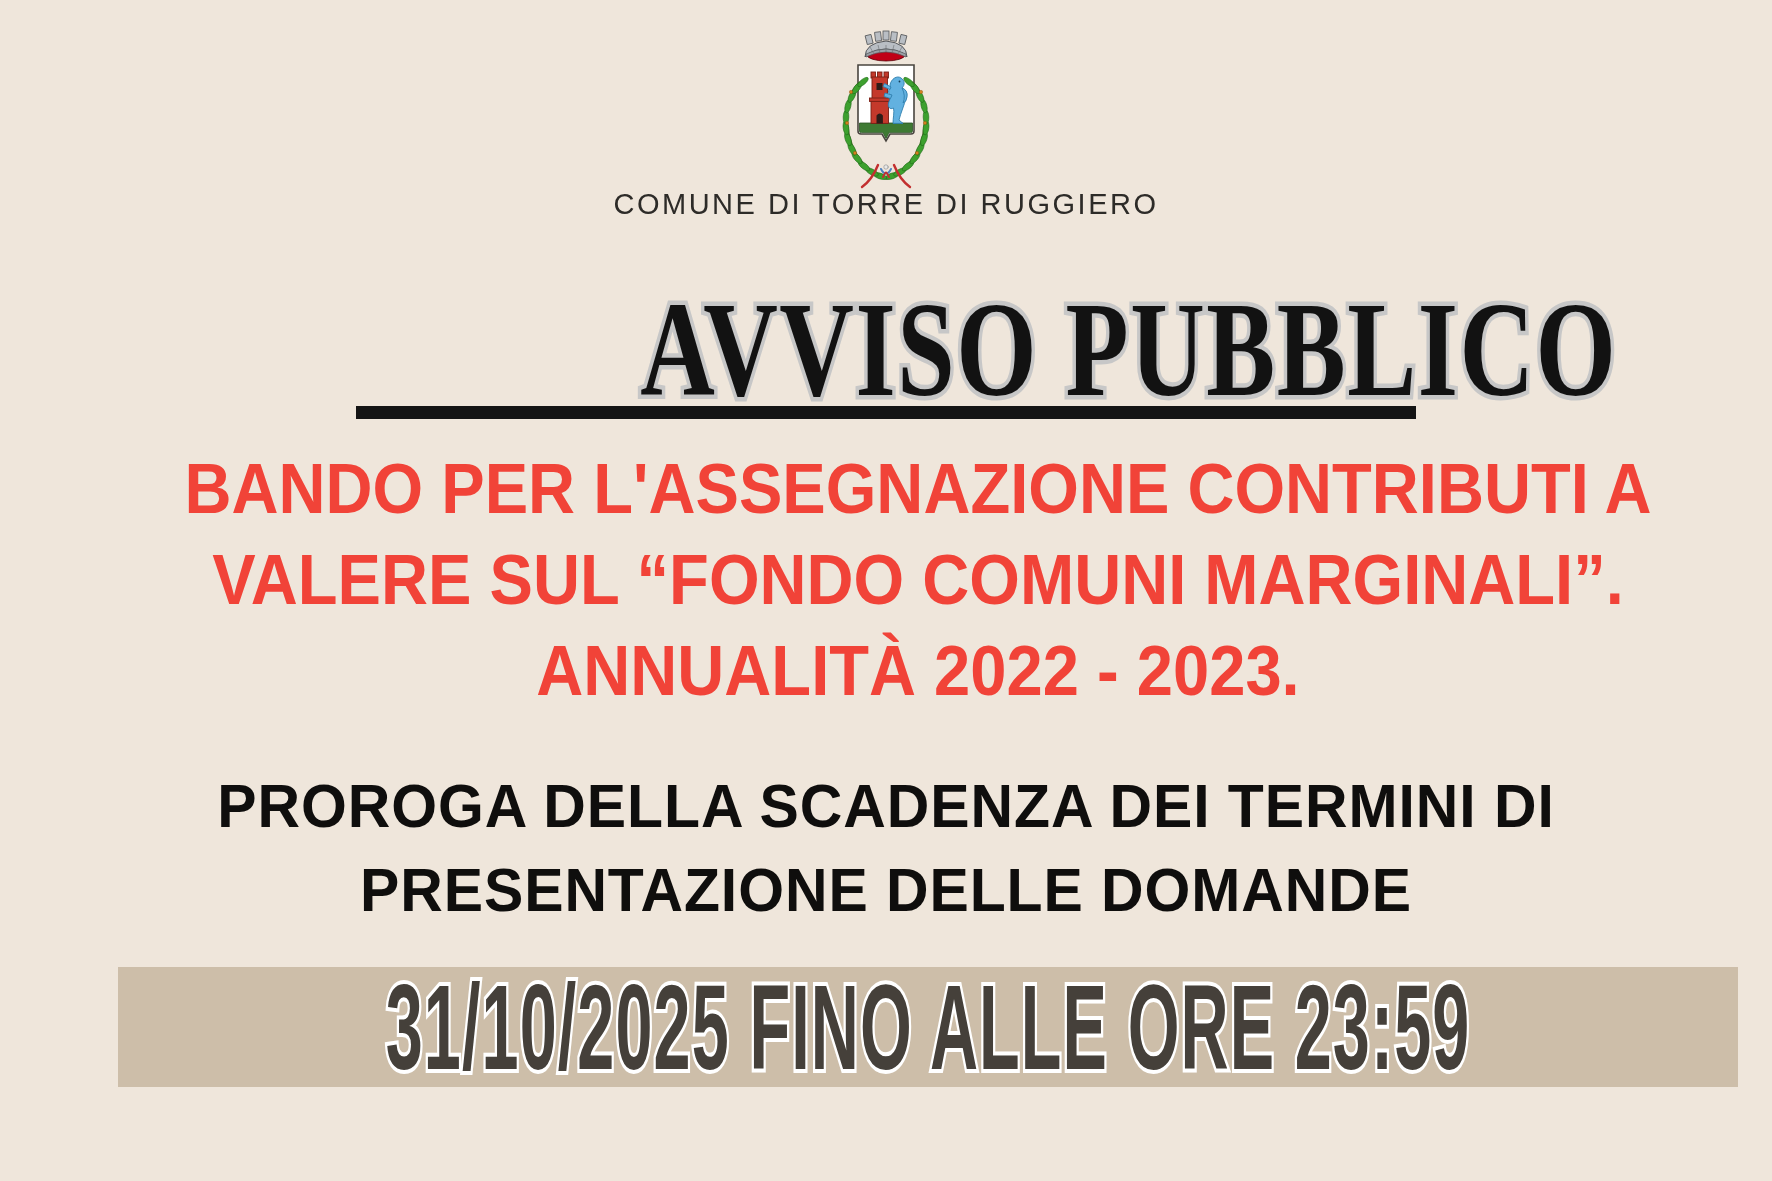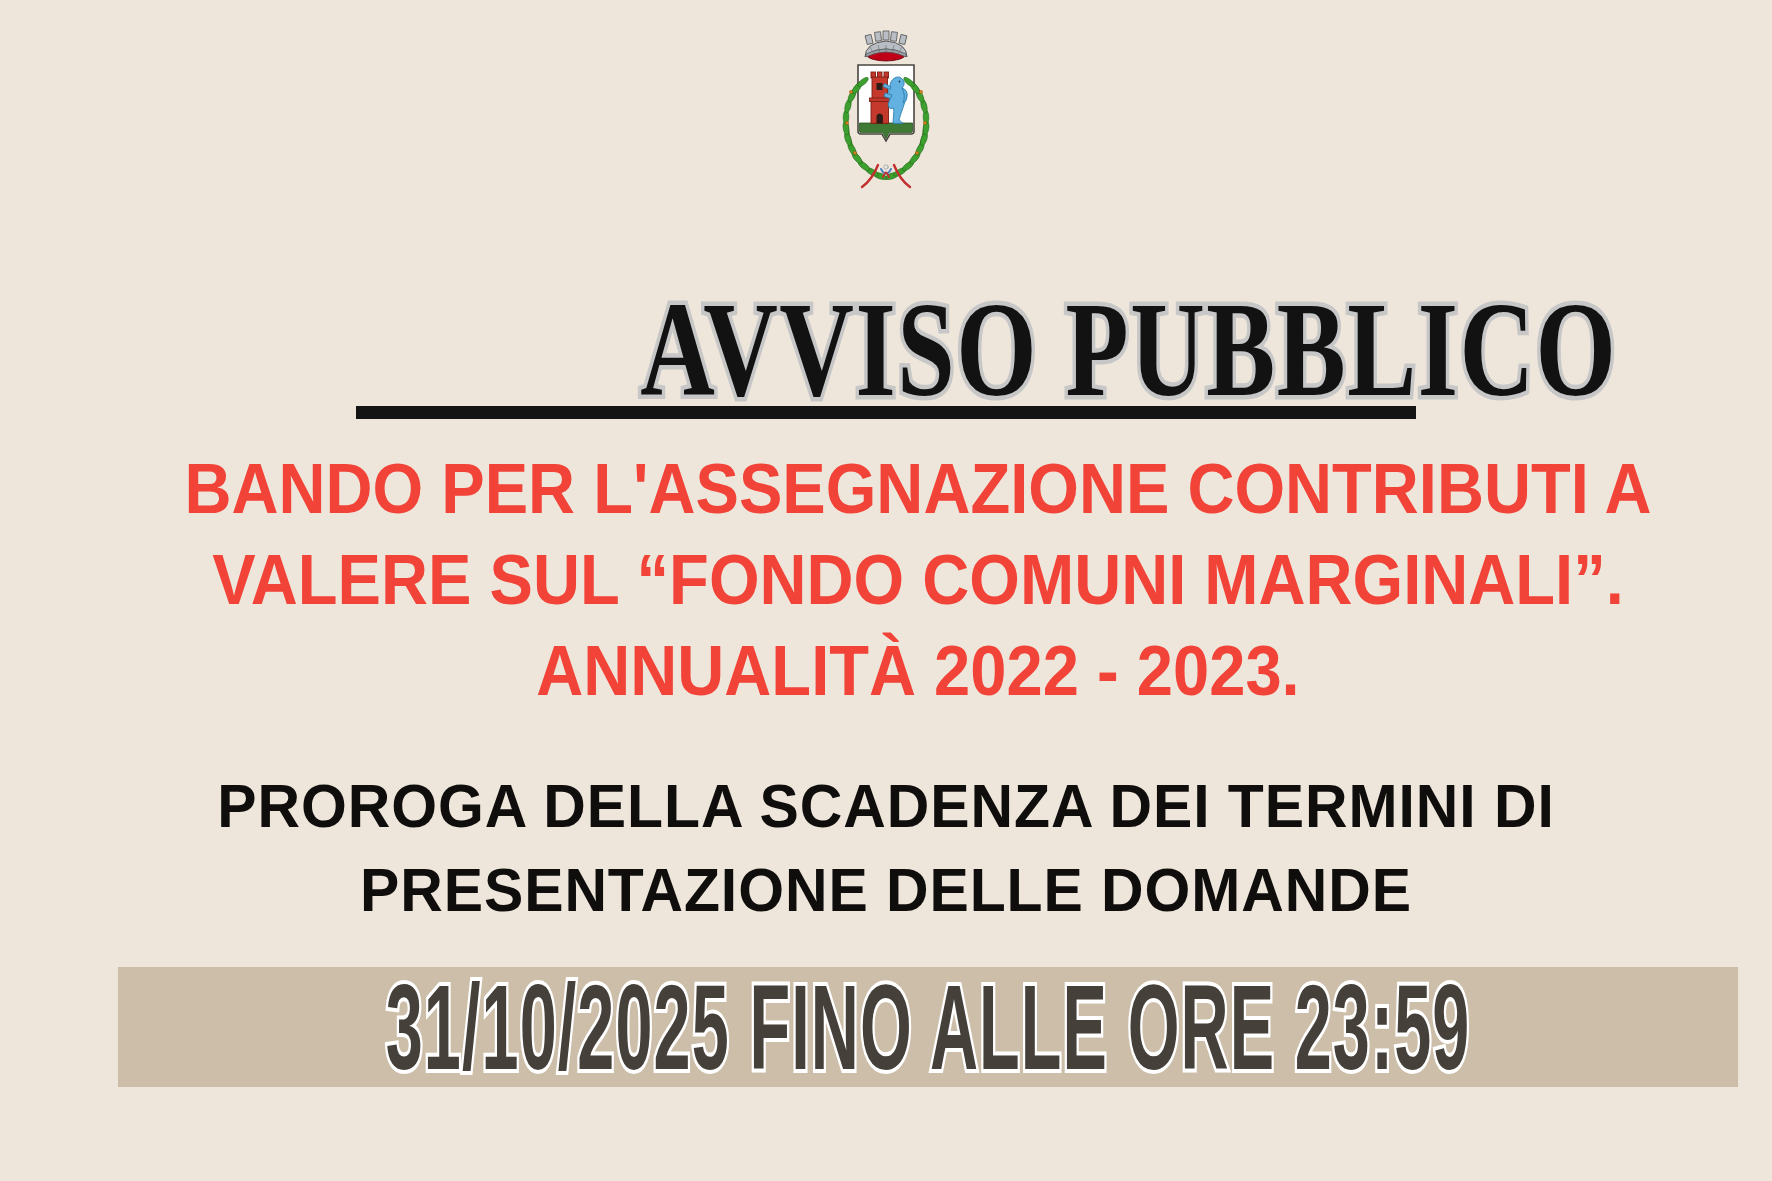--- a/index.html
+++ b/index.html
@@ -229,20 +229,21 @@
 
     <g fill="none" stroke-linecap="round">
       <path d="M54,138 C50,148 45,155 38,160" stroke="#c22f2f" stroke-width="2.4"></path>
       <path d="M70,138 C74,148 79,155 86,160" stroke="#c22f2f" stroke-width="2.4"></path>
       <path d="M57,142 C60,148 64,148 67,142" stroke="#4a7fc1" stroke-width="2"></path>
       <path d="M59,150 C62,144 62,144 65,150" stroke="#c22f2f" stroke-width="2"></path>
       <circle cx="62" cy="140" r="2.2" fill="#e8e8e8" stroke="#888" stroke-width="0.6"></circle>
     </g>
   </svg>
 
+  <div class="muni-name">COMUNE DI TORRE DI RUGGIERO</div>
 
   <div class="title-row">
     <span class="title-scale">
       <span class="outlined">
         <span class="title-text stroke" aria-hidden="true">AVVISO PUBBLICO</span>
         <span class="title-text fill">AVVISO PUBBLICO</span>
       </span>
     </span>
   </div>
   <div class="title-underline"></div>

